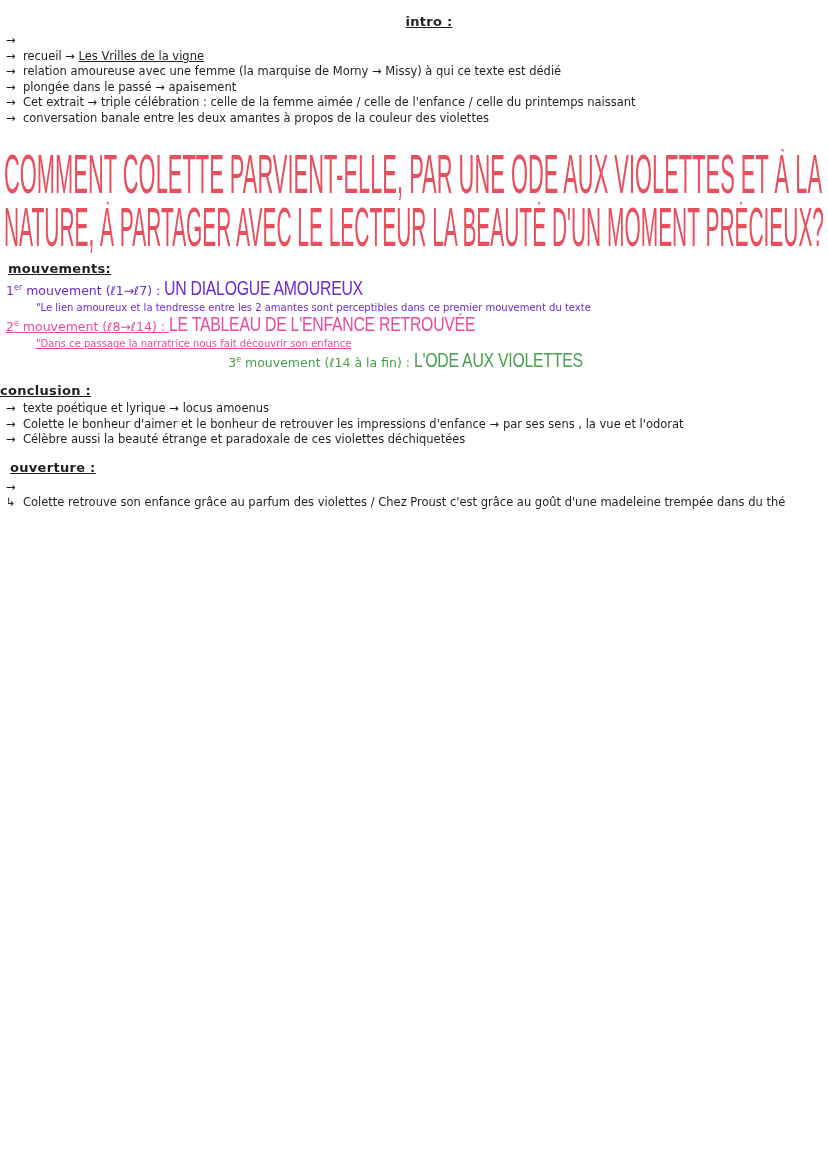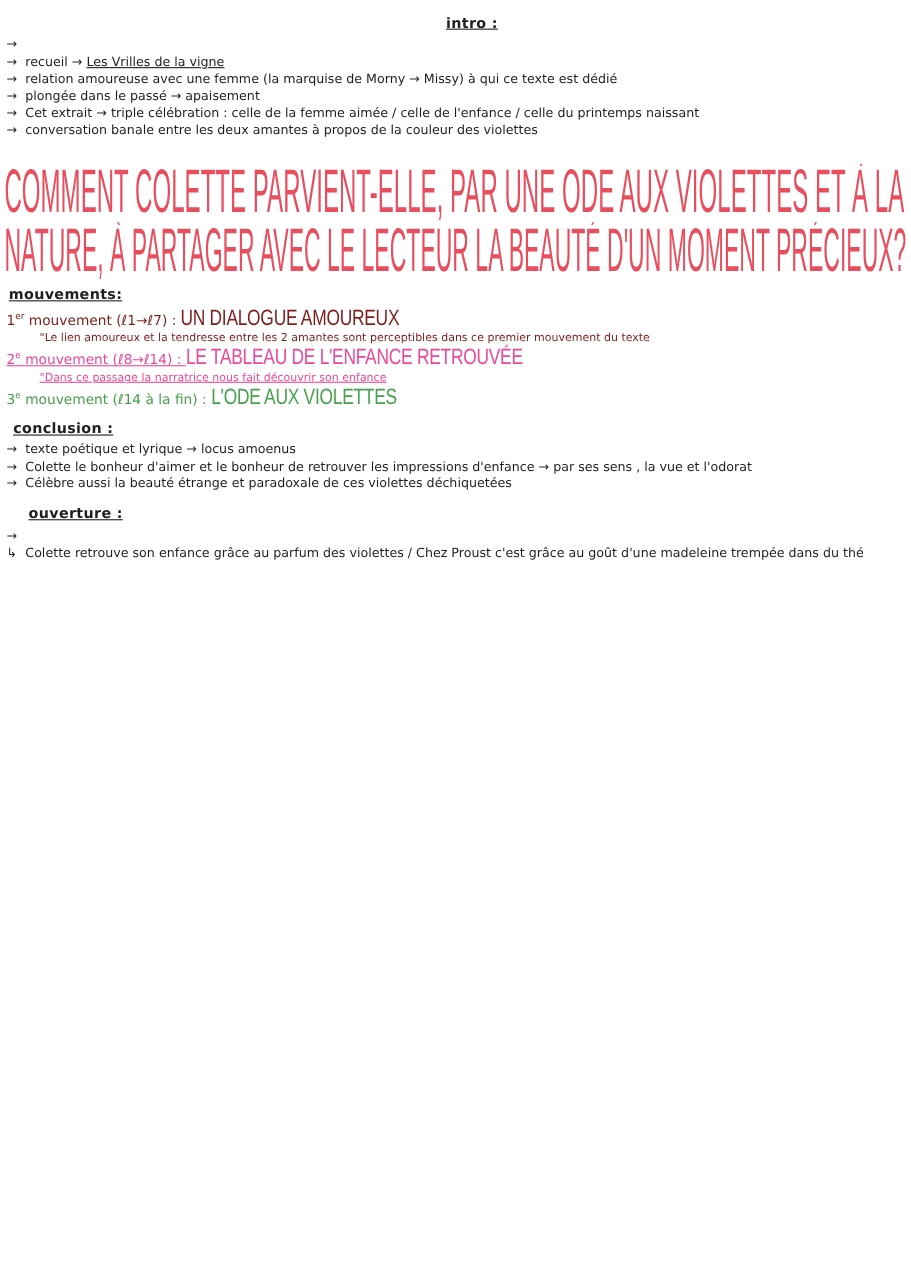--- a/index.html
+++ b/index.html
@@ -2,39 +2,39 @@
 <html><head>
 <meta charset="utf-8">
 <style>
   html,body{margin:0;padding:0;background:#ffffff;}
   body{width:828px;height:1171px;overflow:hidden;font-family:"DejaVu Sans",sans-serif;color:#1f1f1f;}
   .page{position:relative;width:828px;height:1171px;background:#fff;}
 
   .heading{font-size:13px;font-weight:600;text-decoration:underline;letter-spacing:.3px;}
   .h-intro{margin:14px 0 4px 30px;text-align:center;}
   .h-mvt{margin:6px 0 2px 8px;}
-  .h-concl{margin:10px 0 3px 12px;}
-  .h-ouv{margin:12px 0 5px 26px;}
+  .h-concl{margin:10px 0 3px 0;}
+  .h-ouv{margin:12px 0 5px 10px;}
 
   .line{display:flex;align-items:flex-start;font-size:11.5px;line-height:15.5px;padding-left:6px;}
   .arrow{flex:none;width:17px;color:#1f1f1f;}
   .u{text-decoration:underline;}
 
   .title-block{margin-top:23px;}
   .title-block svg{display:block;}
   .title-text{font-family:"Liberation Sans",sans-serif;font-weight:400;fill:#e84f5e;}
 
   .mvt-line{padding-left:6px;line-height:20px;white-space:nowrap;}
   .mvt-pre{font-size:12.5px;}
   .mvt-pre sup{font-size:8px;}
   .mvt-label{font-family:"Liberation Sans",sans-serif;font-size:18px;letter-spacing:-0.3px;display:inline-block;transform:scale(.88,1.12);transform-origin:0 75%;}
   .mvt-note{font-size:10px;line-height:13px;padding-left:36px;white-space:nowrap;}
-  .c-pink{color:#7f1d1d;}
+  .c-pink{color:#6d28d9;}
   .c-orange{color:#ec4899;text-decoration:underline;}
-  .c-green{color:#47a04b;}
+  .c-green{color:#47a04b;text-align:center;}
 </style>
 </head>
 <body>
 
 <div class="page">
 
   <div class="heading h-intro">intro :</div>
 
   <div class="line">
     <span class="arrow">→</span>

